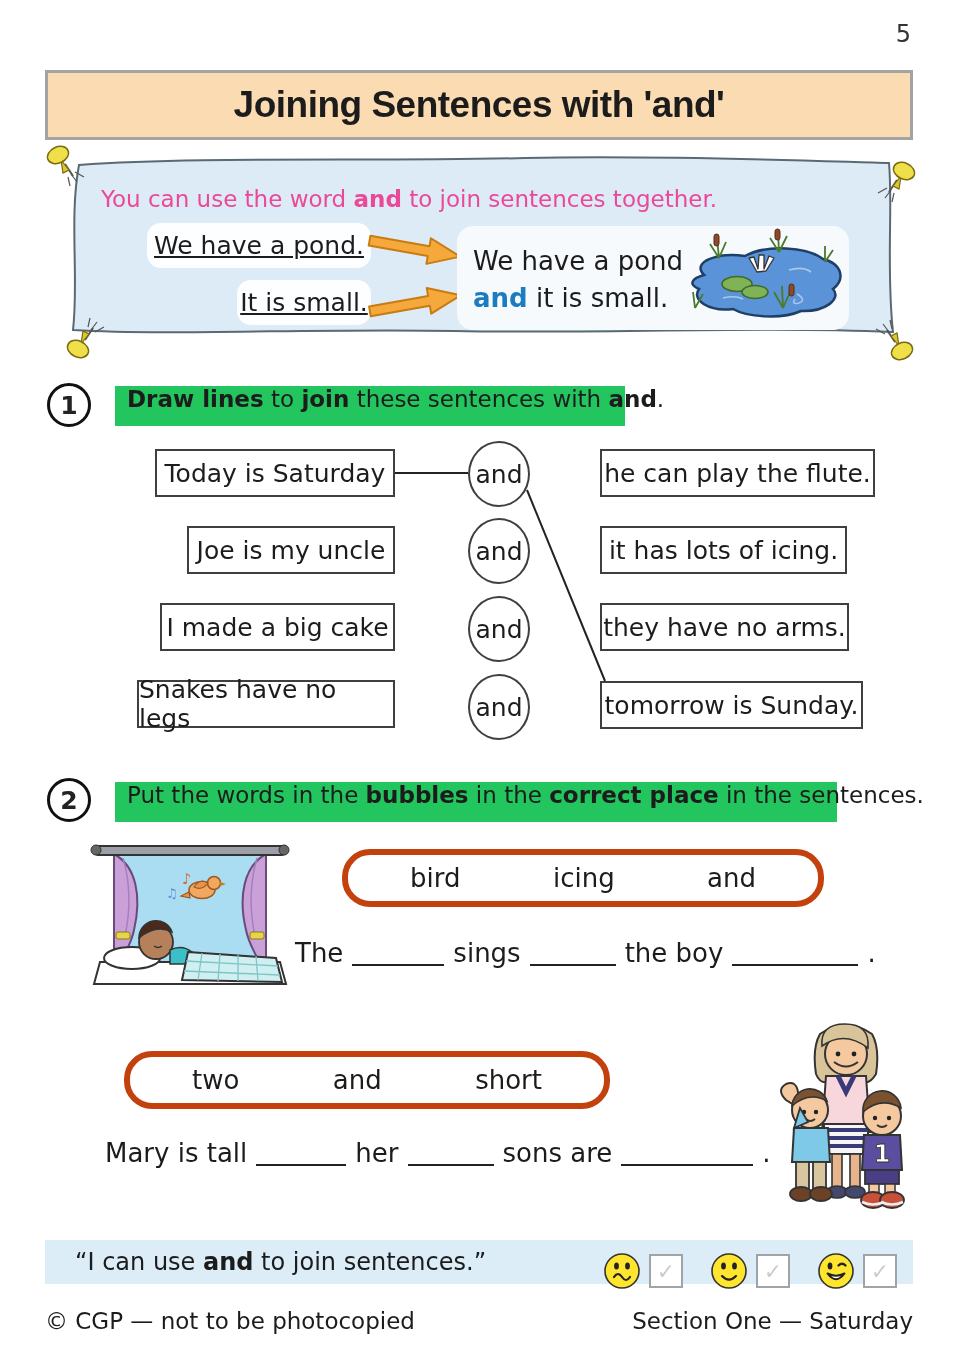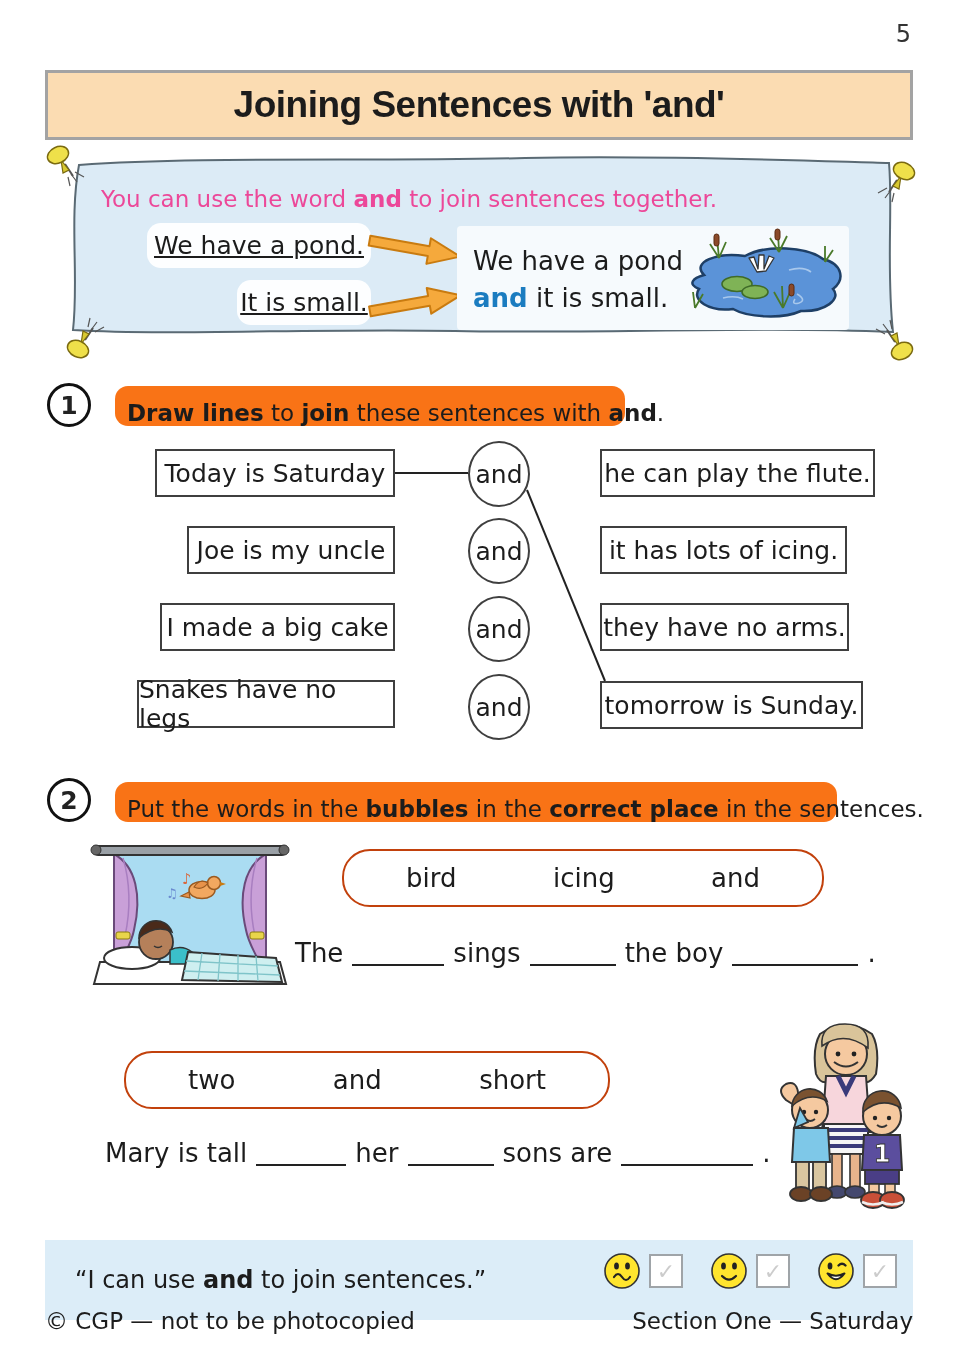--- a/index.html
+++ b/index.html
@@ -15,43 +15,43 @@
     font-size:37px;color:#1c1c1c;letter-spacing:-0.5px;}
 
   .panel{left:55px;top:148px;width:852px;height:200px;}
   .panel-bg{position:absolute;left:0;top:0;}
   .panel .intro{position:absolute;left:46px;top:38px;font-size:23px;color:#ec4899;}
   .pill{position:absolute;background:#fdfeff;border-radius:14px;display:flex;
     align-items:center;justify-content:center;font-size:25px;color:#1c1c1c;text-decoration:underline;}
   .pill1{left:92px;top:75px;width:224px;height:45px;}
   .pill2{left:182px;top:132px;width:134px;height:45px;}
   .joined-box{position:absolute;left:402px;top:78px;width:392px;height:104px;background:#f6fafd;
-    border-radius:4px;}
+    border-radius:16px;}
   .joined-text{position:absolute;left:16px;top:17px;font-size:26px;line-height:37px;color:#1c1c1c;}
   .and-blue{color:#1b7cc0;font-weight:bold;}
   .pond{position:absolute;right:2px;top:2px;}
   b{font-weight:bold;}
 
   .qnum{width:44px;height:44px;border:3px solid #111;border-radius:50%;background:#fff;
     display:flex;align-items:center;justify-content:center;font-size:25px;font-weight:bold;}
-  .qprompt{background:#f97316;height:40px;display:flex;align-items:flex-end;
-    padding:0 12px;font-size:23px;color:#1c1c1c;white-space:nowrap;border-radius:13px;}
+  .qprompt{background:#22c55e;height:40px;display:flex;align-items:flex-start;
+    padding:0 12px;font-size:23px;color:#1c1c1c;white-space:nowrap;}
 
   .mbox{border:2px solid #3f3f3f;background:#fff;height:48px;display:flex;align-items:center;
     justify-content:center;font-size:25px;color:#1c1c1c;}
   .and-circle{width:62px;height:66px;border:2px solid #3f3f3f;border-radius:50%;background:#fff;
     display:flex;align-items:center;justify-content:center;font-size:25px;color:#1c1c1c;}
 
-  .bubble{border:2px solid #c2410c;border-radius:28px;background:#fff;height:58px;
+  .bubble{border:6px solid #c2410c;border-radius:28px;background:#fff;height:58px;
     display:flex;align-items:center;justify-content:space-between;font-size:26px;color:#1c1c1c;}
   .sentence{font-size:26px;color:#1c1c1c;white-space:nowrap;}
   .blank{display:inline-block;border-bottom:2.5px solid #222;height:10px;position:relative;top:4px;
     margin:0 9px;}
 
-  .review-bar{left:45px;top:1240px;width:868px;height:80px;background:#dcedf8;
+  .review-bar{left:45px;top:1240px;width:868px;height:44px;background:#dcedf8;
     display:flex;align-items:center;}
   .review-quote{margin-left:30px;font-size:24px;color:#1c1c1c;}
   .faces{position:absolute;right:16px;top:0;height:62px;display:flex;align-items:center;gap:26px;}
   .face-group{display:flex;align-items:center;gap:7px;}
   .checkbox{width:30px;height:30px;background:#fff;border:2px solid #9fa4a8;display:flex;
     align-items:center;justify-content:center;font-size:22px;color:#cccccc;}
 
   .footer-left{left:45px;top:1308px;font-size:23px;color:#1c1c1c;}
   .footer-right{right:48px;top:1308px;font-size:23px;color:#1c1c1c;}
 </style>

